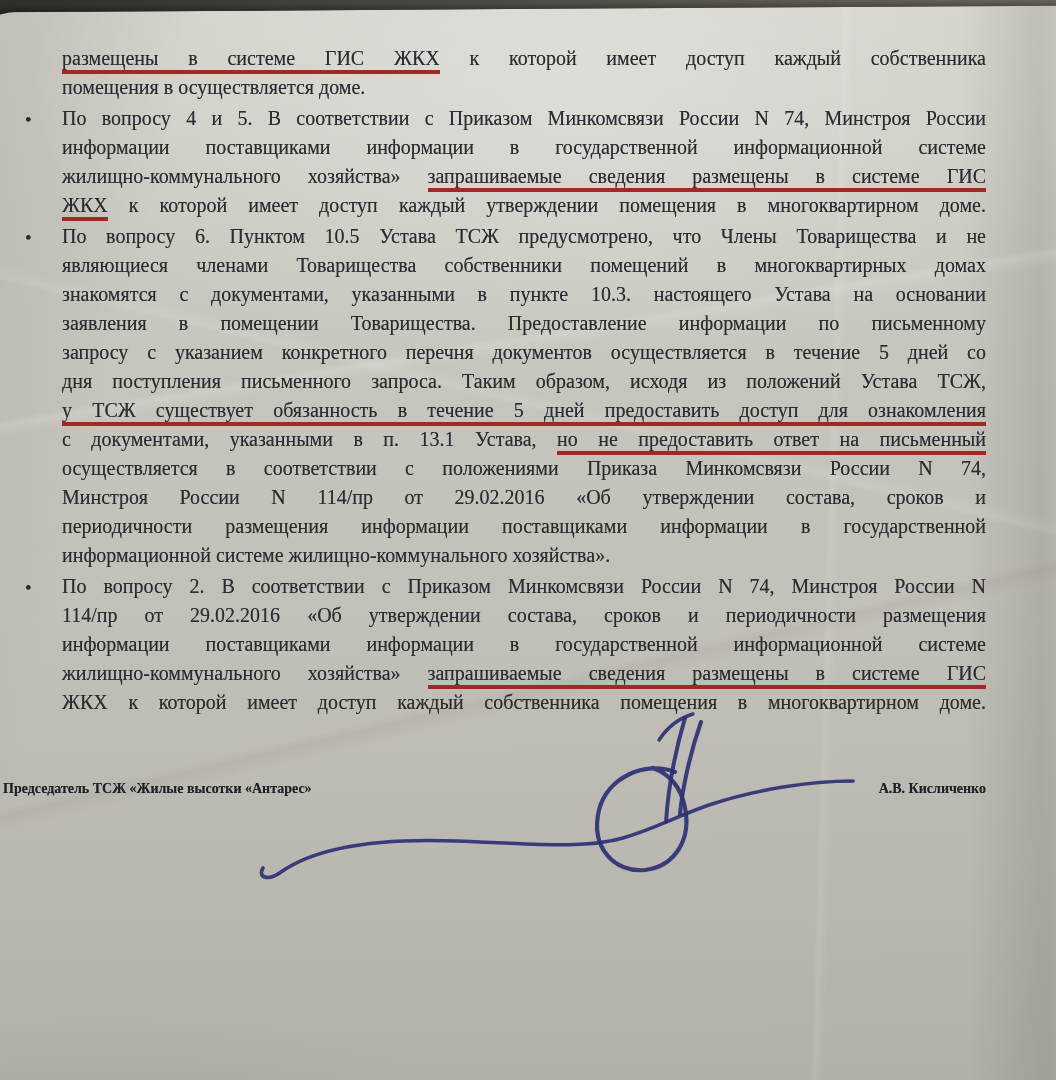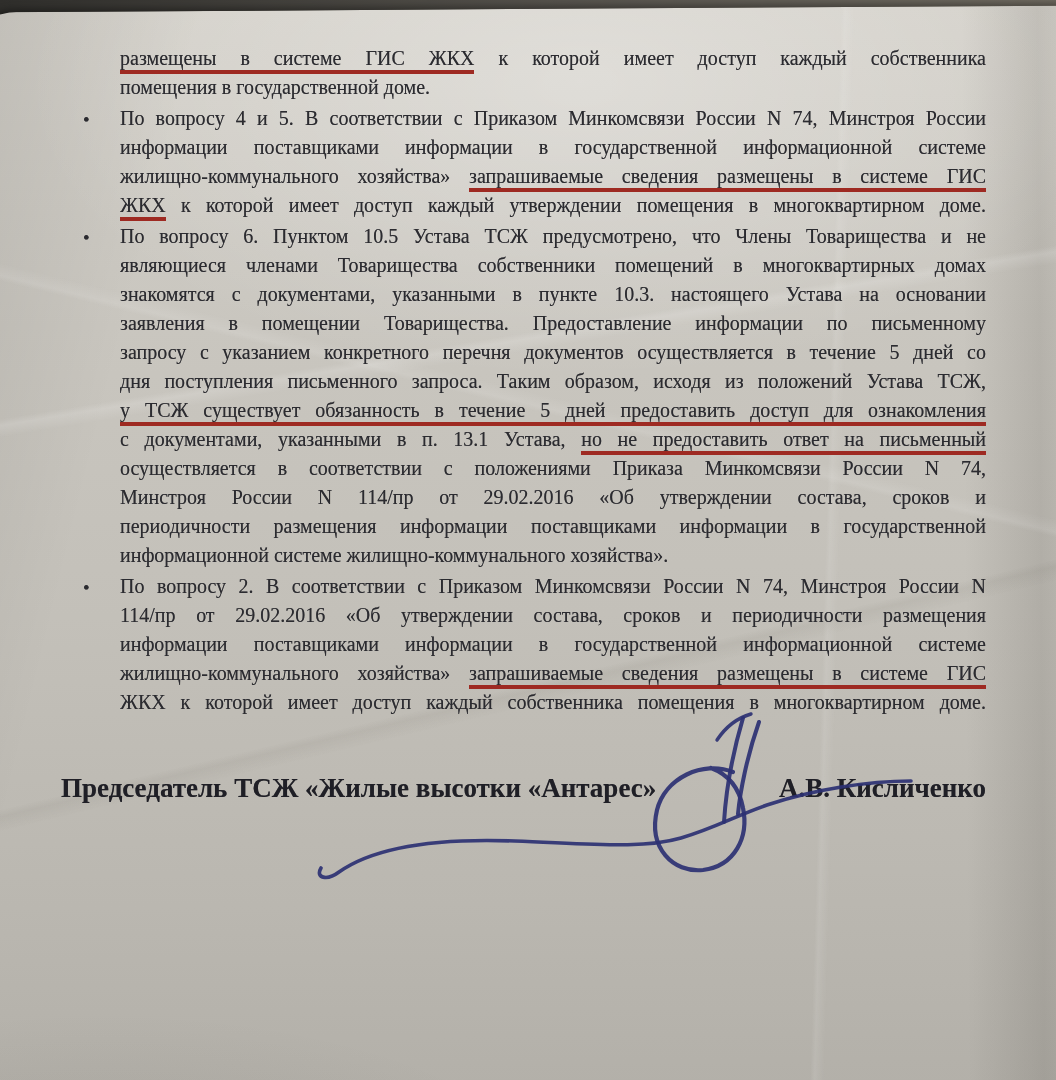--- a/index.html
+++ b/index.html
@@ -28,21 +28,21 @@
     position: absolute; inset: 0;
     border-top-left-radius: inherit;
     background:
       linear-gradient(171deg, transparent 29.6%, rgba(255,255,255,0.15) 30.1%, transparent 31%),
       linear-gradient(167deg, transparent 54.8%, rgba(90,85,75,0.07) 55.3%, transparent 56.3%),
       linear-gradient(14deg, transparent 63.8%, rgba(255,255,255,0.11) 64.2%, transparent 65.1%),
       linear-gradient(92deg, transparent 76%, rgba(255,255,255,0.10) 76.4%, transparent 77.3%);
   }
   .content {
     position: absolute; inset: 0;
-    padding: 44px 70px 0 120px;
+    padding: 44px 70px 0 62px;
     color: #2b2b30;
     font-size: 20px;
     line-height: 29px;
     text-shadow: 0 0 0.6px rgba(43,43,48,0.55);
     border-radius: 12px;
   }
   .para { position: relative; margin-bottom: 2px; }
   .para .bullet {
     position: absolute; left: -37px; top: 1px;
     font-size: 19px;
@@ -54,21 +54,21 @@
     border-bottom: 4px solid #9e2a22;
     padding-bottom: 1px;
   }
   .sig-row {
     position: relative;
     display: flex;
     justify-content: space-between;
     align-items: baseline;
     margin: 57px 0 0 -59px;
     font-weight: bold;
-    font-size: 27px;
+    font-size: 14px;
     color: #1f1f26;
   }
   .sig-svg {
     position: absolute;
     left: 252px; top: -64px;
     width: 610px; height: 175px;
     pointer-events: none;
   }
   .sig-svg path {
     fill: none;
@@ -79,21 +79,21 @@
 </style>
 </head>
 <body>
 
 <div class="paper"></div>
 
 <div class="content">
   <div>
       <div class="para">
         <div class="ln just"><span class="u">размещены в системе ГИС ЖКХ</span><span> к которой имеет доступ каждый собственника</span></div>
-        <div class="ln"><span>помещения в государственной доме.</span></div>
+        <div class="ln"><span>помещения в осуществляется доме.</span></div>
       </div>
       <div class="para">
         <span class="bullet">•</span>
         <div class="ln just"><span>По вопросу 4 и 5. В соответствии с Приказом Минкомсвязи России N 74, Минстроя России</span></div>
         <div class="ln just"><span>информации поставщиками информации в государственной информационной системе</span></div>
         <div class="ln just"><span>жилищно-коммунального хозяйства» </span><span class="u">запрашиваемые сведения размещены в системе ГИС</span></div>
         <div class="ln just"><span class="u">ЖКХ</span><span> к которой имеет доступ каждый утверждении помещения в многоквартирном доме.</span></div>
       </div>
       <div class="para">
         <span class="bullet">•</span>

